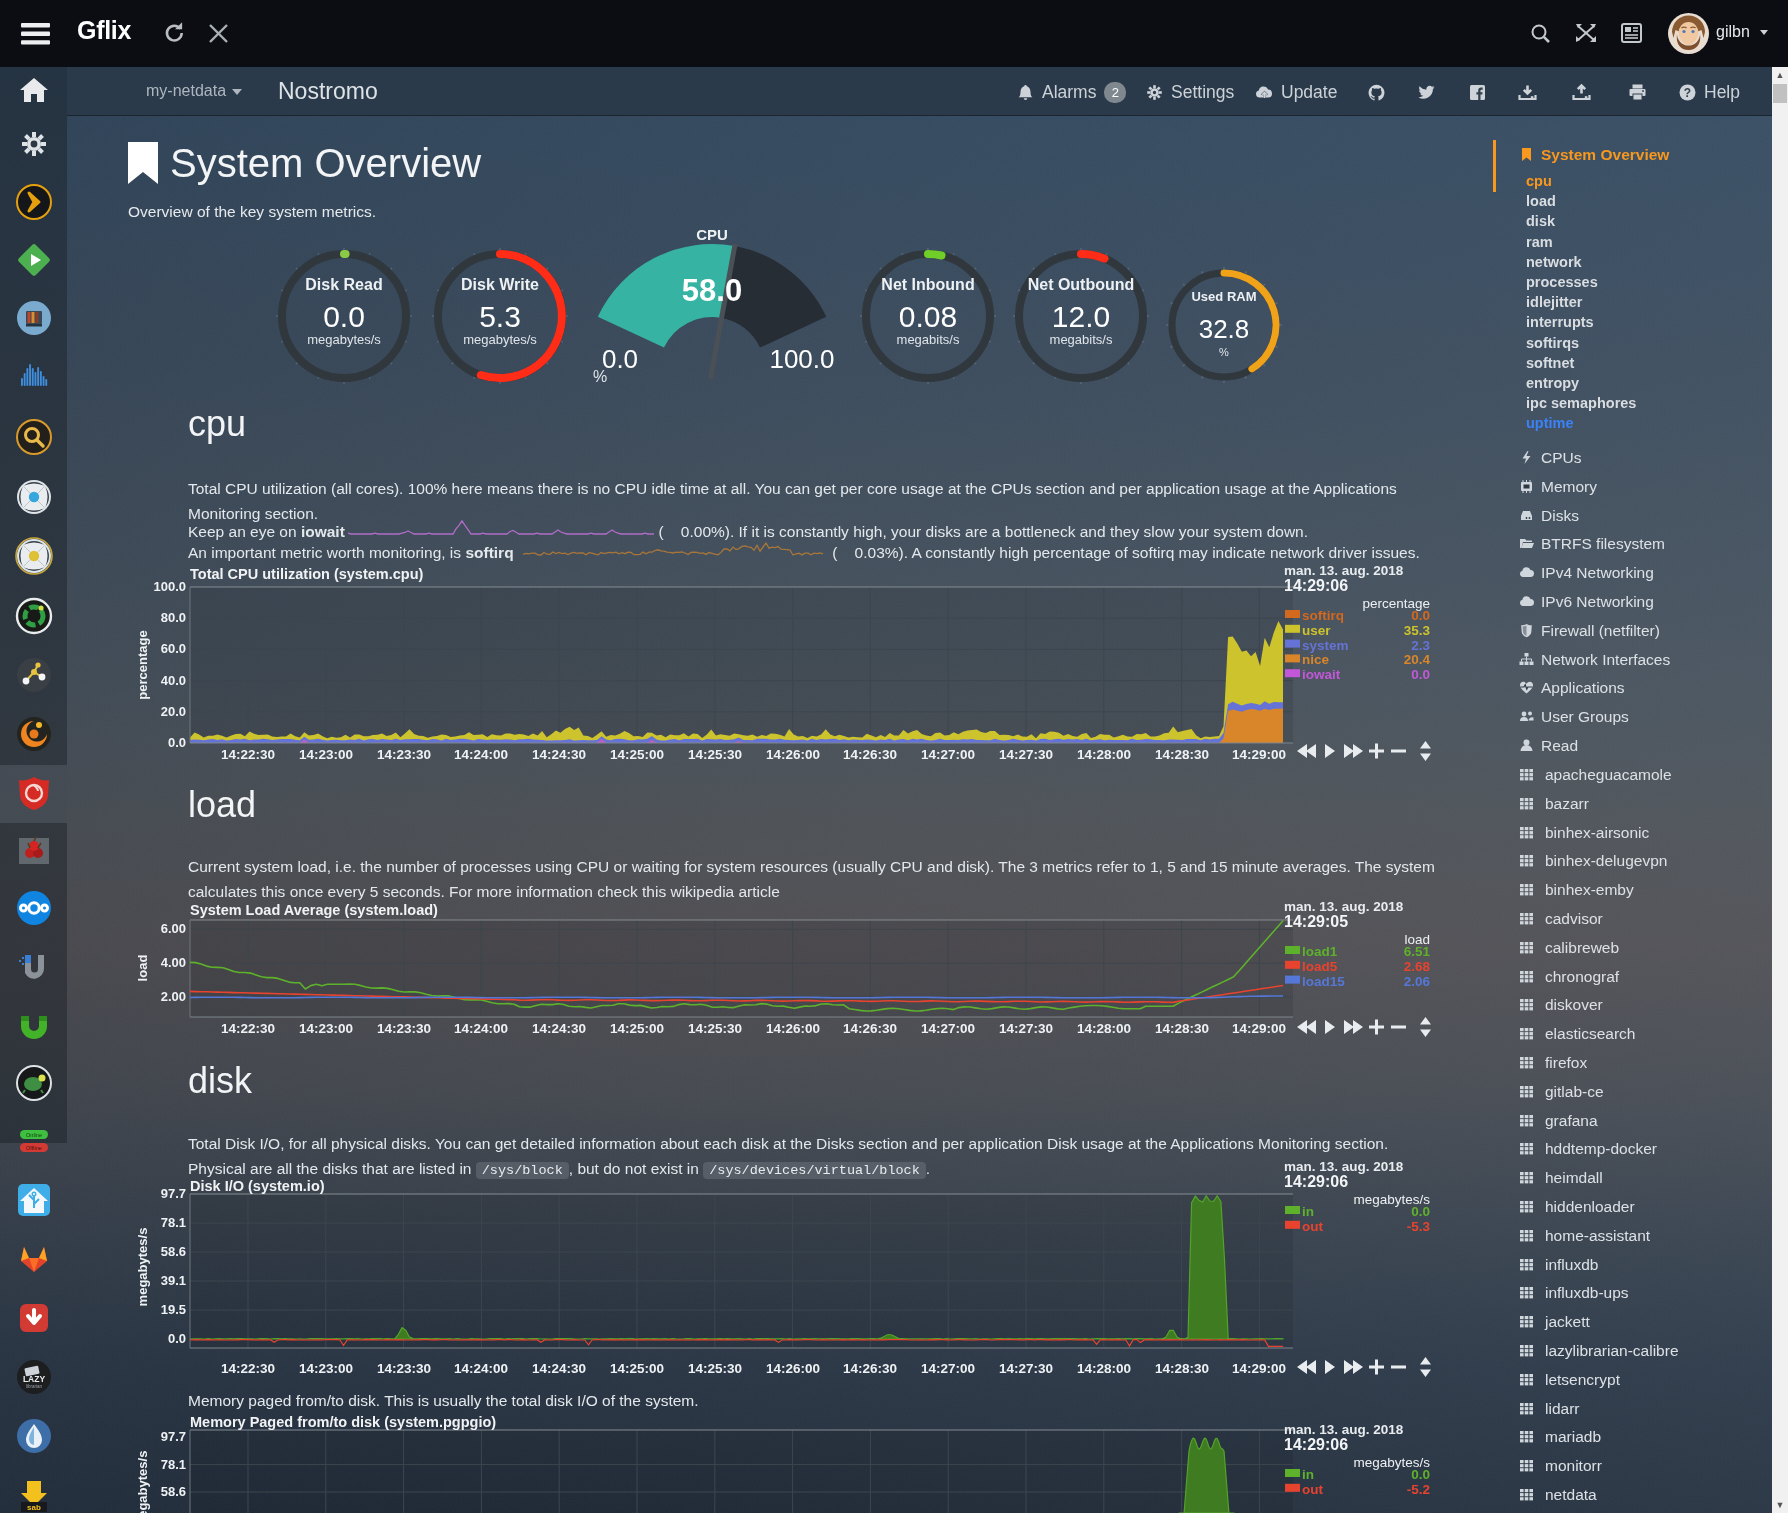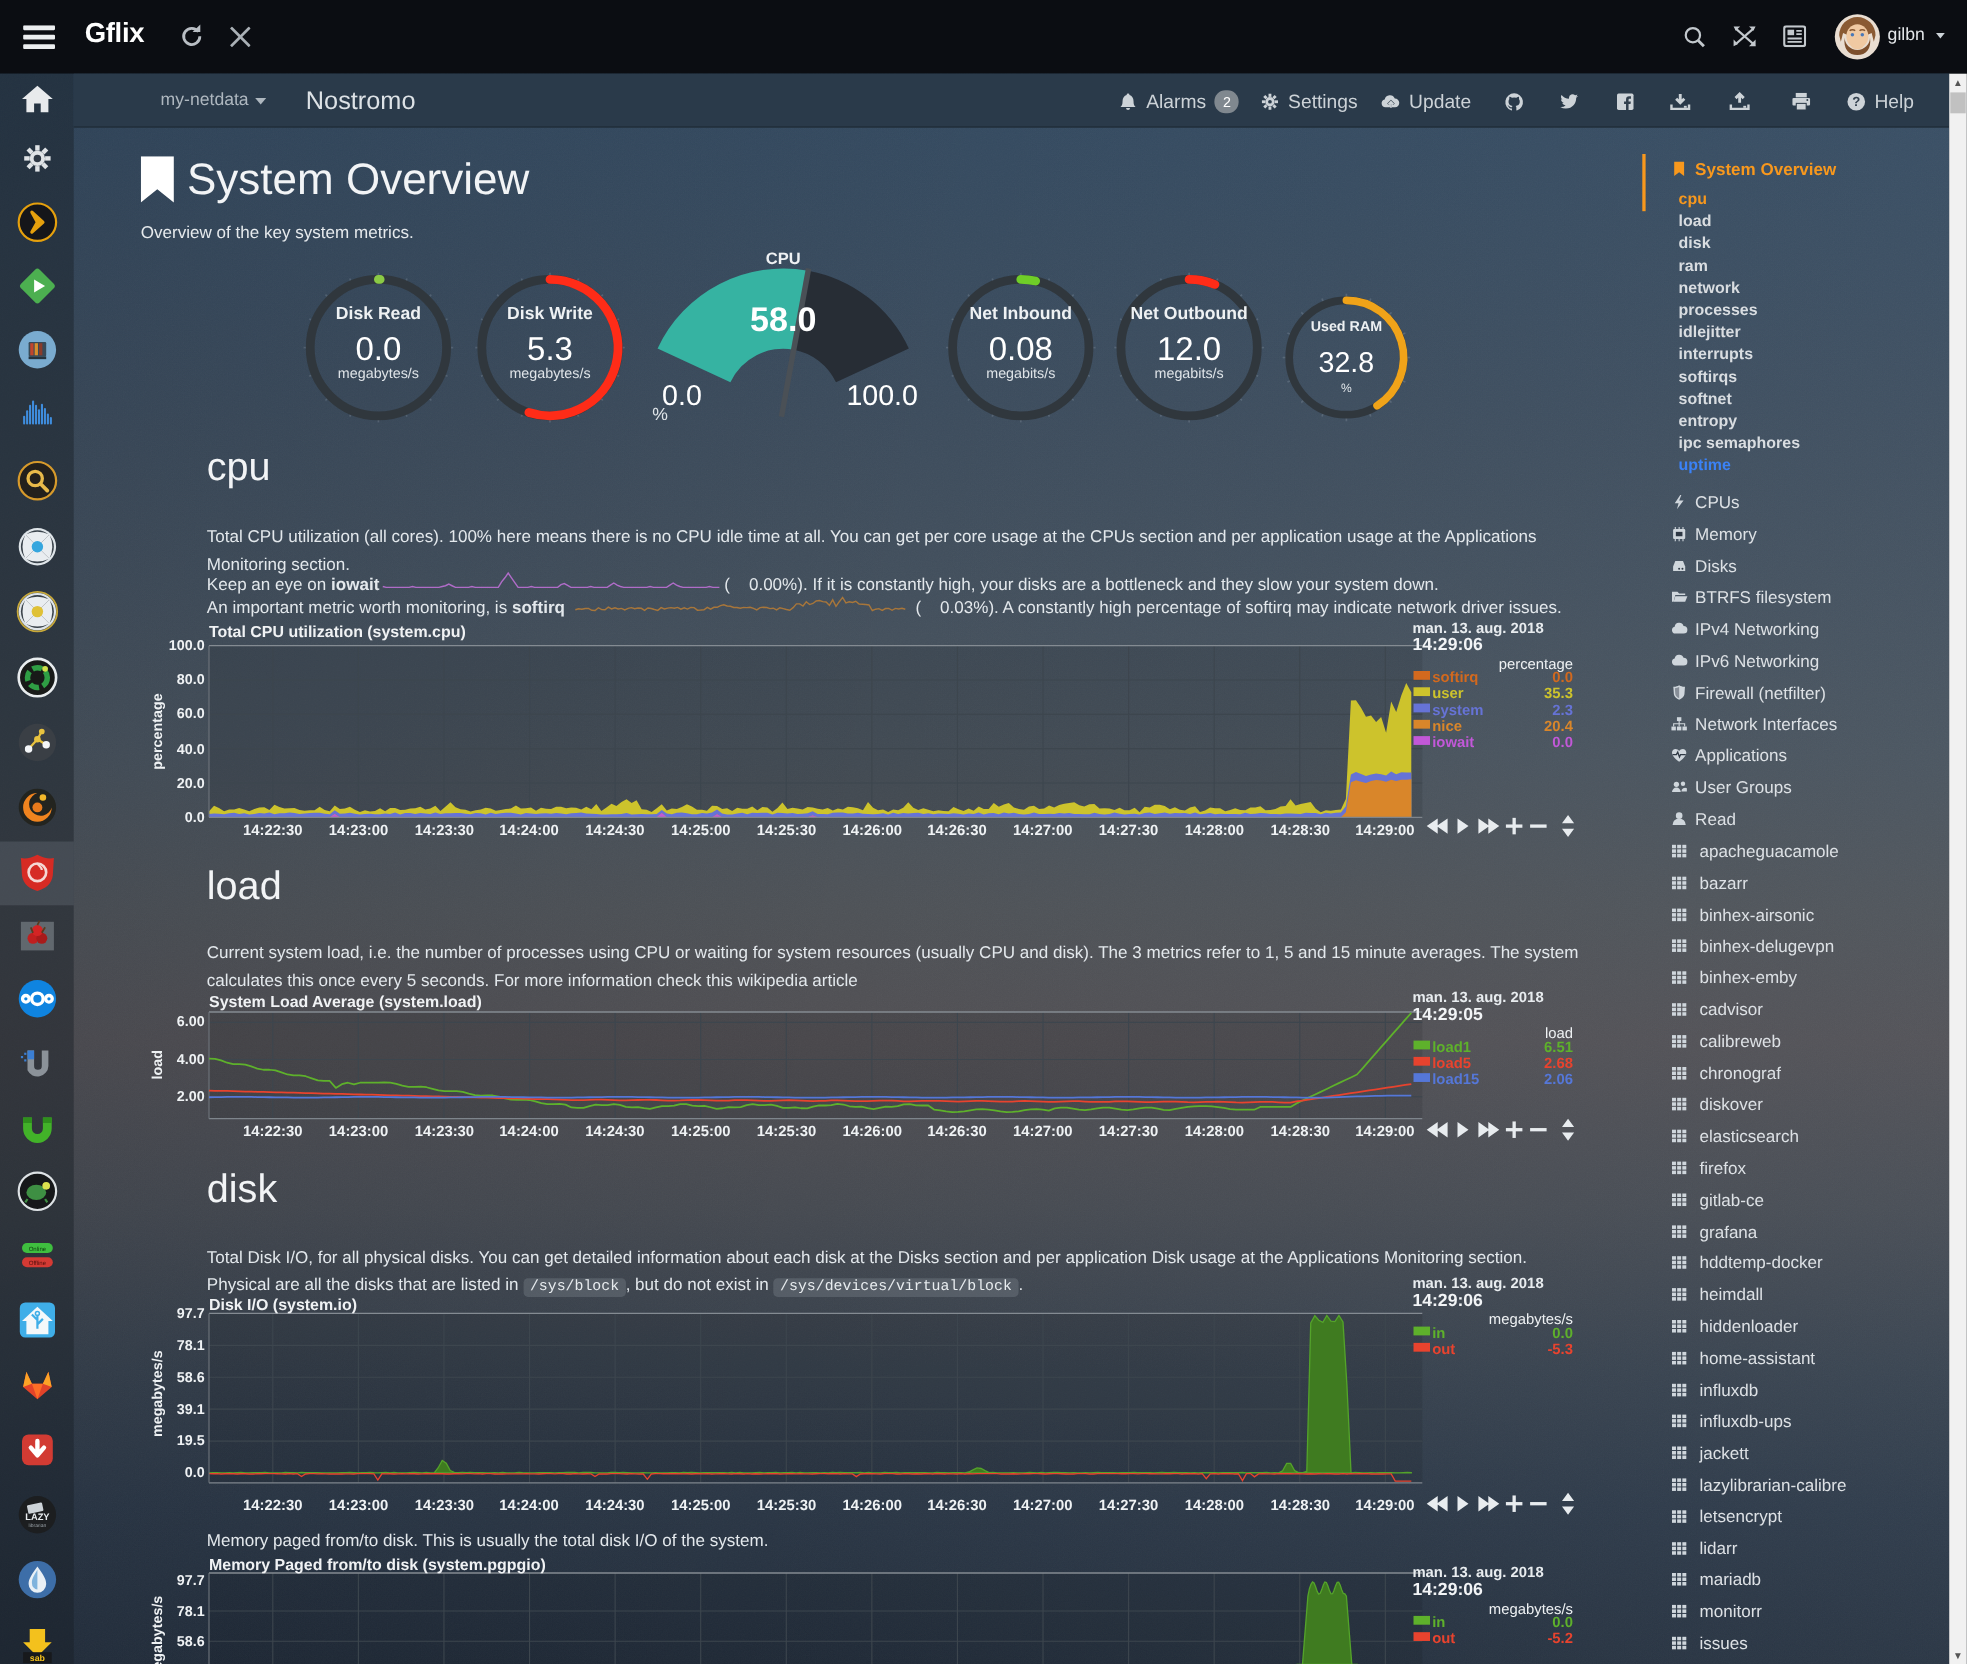--- a/index.html
+++ b/index.html
@@ -4,21 +4,21 @@
 body{width:1788px;height:1513px;overflow:hidden;font-family:"Liberation Sans",sans-serif;background:#0b0e13}
 #page{position:absolute;inset:0;width:1788px;height:1513px}
 #topbar{position:absolute;left:0;top:0;width:1788px;height:67px;background:#0b0d12}
 #gflix{position:absolute;left:77px;top:16px;font-size:25px;font-weight:bold;color:#fff;letter-spacing:-0.3px}
 #gilbn{position:absolute;left:1716px;top:23px;font-size:16px;color:#e4e7ea}
 #bg{position:absolute;left:0;top:67px;width:1772px;height:1446px;
  background:linear-gradient(to bottom,#334a61 0px,#3c4c5d 300px,#48525c 620px,#4e5257 760px,#514f53 880px,#464a51 1030px,#353f4b 1180px,#2a3645 1300px,#232e3c 1446px)}
 #bg2{position:absolute;left:0;top:67px;width:1772px;height:1446px;
  background:linear-gradient(100deg,rgba(20,30,45,0.18) 0%,rgba(0,0,0,0) 45%,rgba(120,140,160,0.10) 100%)}
 #noise{position:absolute;inset:0;opacity:0.04}
-#sidebar{position:absolute;left:0;top:67px;width:67px;height:1446px;background:rgba(24,30,38,0.45)}
+#sidebar{position:absolute;left:0;top:67px;width:67px;height:1076px;background:rgba(24,30,38,0.45)}
 #sidesel{position:absolute;left:0;top:698px;width:67px;height:58px;background:rgba(190,200,215,0.14)}
 .sic{position:absolute;left:15px;overflow:visible}
 #navbar{position:absolute;left:67px;top:67px;width:1705px;height:49px;background:#2a3a4a;border-bottom:1px solid rgba(0,0,0,0.35)}
 #mynd{position:absolute;left:79px;top:15px;font-size:16px;color:#aeb7bf}
 #mynd:after{content:"";position:absolute;right:-16px;top:7px;border:5px solid transparent;border-top:6px solid #aeb7bf}
 #nostromo{position:absolute;left:211px;top:11px;font-size:23px;color:#dde2e6}
 .nitem{position:absolute;top:15px;font-size:17.5px;color:#ccd2d7;white-space:nowrap}
 .nitem svg{vertical-align:-3px;margin-right:7px}
 .badge{display:inline-block;margin-left:8px;background:#80888f;color:#fff;border-radius:10px;font-size:13px;min-width:22px;height:21px;line-height:21px;text-align:center;vertical-align:1px}
 #content{position:absolute;left:0;top:0}
@@ -1136,18 +1136,18 @@
               <rect x="1" y="2" width="3.6" height="3.2"></rect>
               <rect x="5.7" y="2" width="3.6" height="3.2"></rect>
               <rect x="10.4" y="2" width="3.6" height="3.2"></rect>
               <rect x="1" y="6.1" width="3.6" height="3.2"></rect>
               <rect x="5.7" y="6.1" width="3.6" height="3.2"></rect>
               <rect x="10.4" y="6.1" width="3.6" height="3.2"></rect>
               <rect x="1" y="10.2" width="3.6" height="3.2"></rect>
               <rect x="5.7" y="10.2" width="3.6" height="3.2"></rect>
               <rect x="10.4" y="10.2" width="3.6" height="3.2"></rect>
             </g>
-          </svg></span><span class="mtx" style="padding-left:4px">issues</span></div>
+          </svg></span><span class="mtx" style="padding-left:4px">netdata</span></div>
     </div>
 <div id="scroll"></div>
 <div class="sarr" style="top:67px">▲</div>
 <div id="thumb"></div>
 <div class="sarr" style="top:1497px">▼</div>
 </div>
 </body></html>

